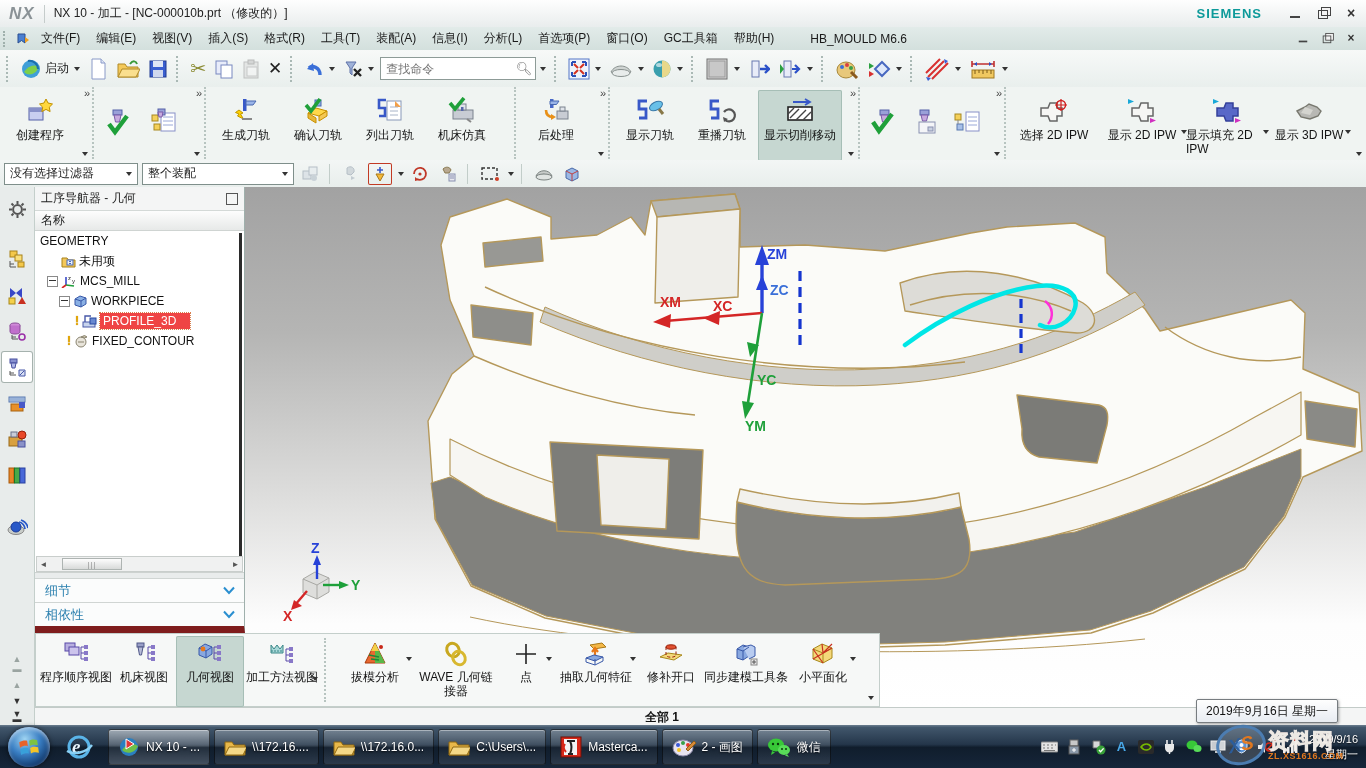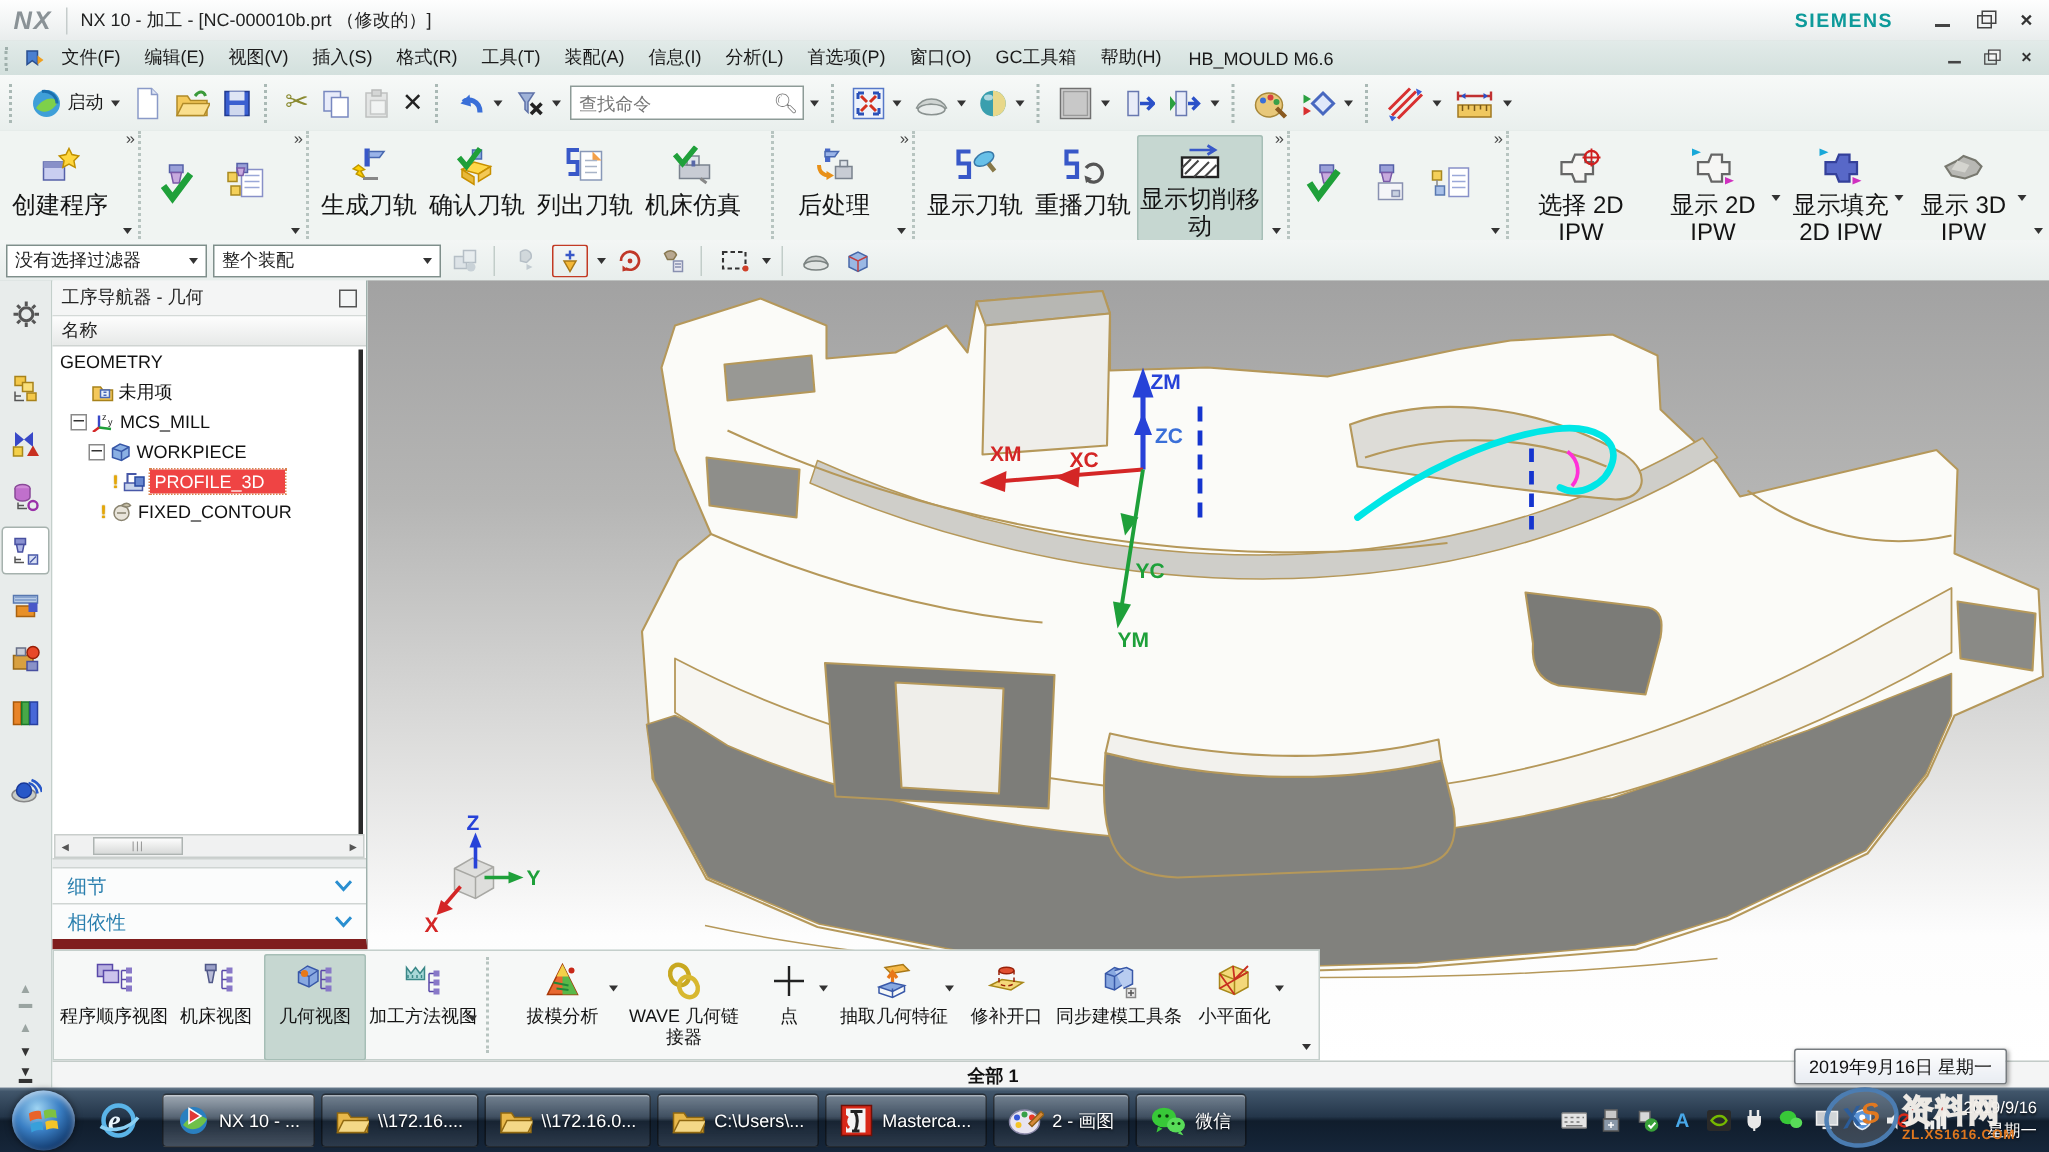--- a/index.html
+++ b/index.html
@@ -19,21 +19,21 @@
   .wb{width:14px;height:13px;position:relative;cursor:default}
   .wb-min::after{content:"";position:absolute;left:2px;right:2px;bottom:2px;border-bottom:2px solid #444}
   .wb-res::after{content:"";position:absolute;left:2px;top:3px;width:8px;height:7px;border:1.5px solid #444}
   .wb-res::before{content:"";position:absolute;left:5px;top:0px;width:8px;height:7px;border:1.5px solid #444;background:#f3f3f3}
   .wb-close{font-size:14px;font-weight:bold;color:#333;line-height:13px;text-align:center}
 
   
   .menubar{left:0;top:27px;width:1366px;height:23px;background:linear-gradient(#e2ebe9,#d3e0dd);border-bottom:1px solid #bcc9c5;display:flex;align-items:center}
   .menubar .grip{width:5px;height:16px;margin:0 3px;border-left:2px dotted #9fb0ac}
   .menu-item{padding:3px 8px;color:#1a1a1a;cursor:default}
-  .menu-right{margin-left:10px;color:#1a1a1a}
+  .menu-right{margin-left:28px;color:#1a1a1a}
   .mwb{display:flex;gap:10px;margin-left:auto;padding-right:8px}
   .mwb .wb{transform:scale(.85)}
 
   
   .quickbar{left:0;top:50px;width:1366px;height:37px;background:linear-gradient(#f7f9f8,#e9efed);border-bottom:1px solid #c6d1cd;display:flex;align-items:center;padding-left:2px}
   .q-grip{width:4px;height:26px;border-left:2px dotted #aab9b5;margin:0 4px}
   .qbtn{display:flex;align-items:center;gap:3px;padding:2px 4px;border-radius:2px}
   .caret{width:0;height:0;border-left:3.5px solid transparent;border-right:3.5px solid transparent;border-top:4px solid #333;margin-left:2px}
   .qlabel{font-size:12px}
   .searchbox{display:flex;align-items:center;background:#fff;border:1px solid #8d9b97;height:21px;width:148px;margin:0 2px;padding:0 3px}
@@ -41,21 +41,21 @@
   .mag{font-size:13px;color:#777}
 
   
   .ribbon{left:0;top:87px;width:1366px;height:73px;background:#f0f4f2;border-bottom:1px solid #c6d1cd;display:flex}
   .rgrp{position:relative;display:flex;align-items:flex-start;padding:3px 16px 3px 4px;border-left:2px dotted #b7c4c0;height:72px;box-sizing:border-box}
   .rgrp.first{border-left:none}
   .ovf{position:absolute;top:0;right:3px;font-size:11px;color:#444;letter-spacing:-1px}
   .dcaret{position:absolute;bottom:3px;right:4px;width:0;height:0;border-left:3.5px solid transparent;border-right:3.5px solid transparent;border-top:4px solid #333}
   .rbtn{width:72px;display:flex;flex-direction:column;align-items:center;padding-top:5px;gap:2px;border-radius:2px;position:relative}
   .rbtn .ric{height:32px;display:flex;align-items:center;justify-content:center}
-  .rbtn .rlb{font-size:16px;line-height:1.15;text-align:center;color:#141414}
+  .rbtn .rlb{font-size:12px;line-height:1.15;color:#141414}
   .rbtn.active{background:#c6d7d1;box-shadow:inset 0 0 0 1px #a6beb6}
   .rbtn.iconly{width:44px}
   .bcaret{position:absolute;top:40px;right:-1px;width:0;height:0;border-left:3px solid transparent;border-right:3px solid transparent;border-top:4px solid #333}
 
   
   .selbar{left:0;top:160px;width:1366px;height:27px;background:linear-gradient(#f3f6f5,#e8eeec);border-bottom:1px solid #b9c6c2;display:flex;align-items:center;padding-left:4px;gap:4px}
   .dd{display:flex;align-items:center;justify-content:space-between;background:#fff;border:1px solid #7f8f8b;height:20px;padding:0 5px;font-size:12px;color:#222}
   .sicon{width:24px;height:22px;display:flex;align-items:center;justify-content:center;border-radius:2px}
   .sicon.dis{opacity:.42}
   .sicon.hot{box-shadow:inset 0 0 0 1px #c23a24}

